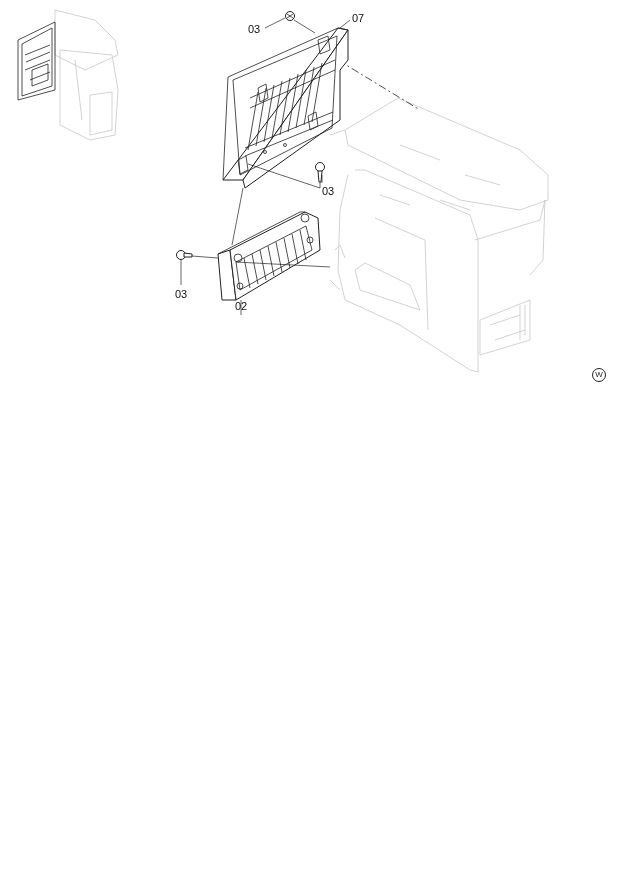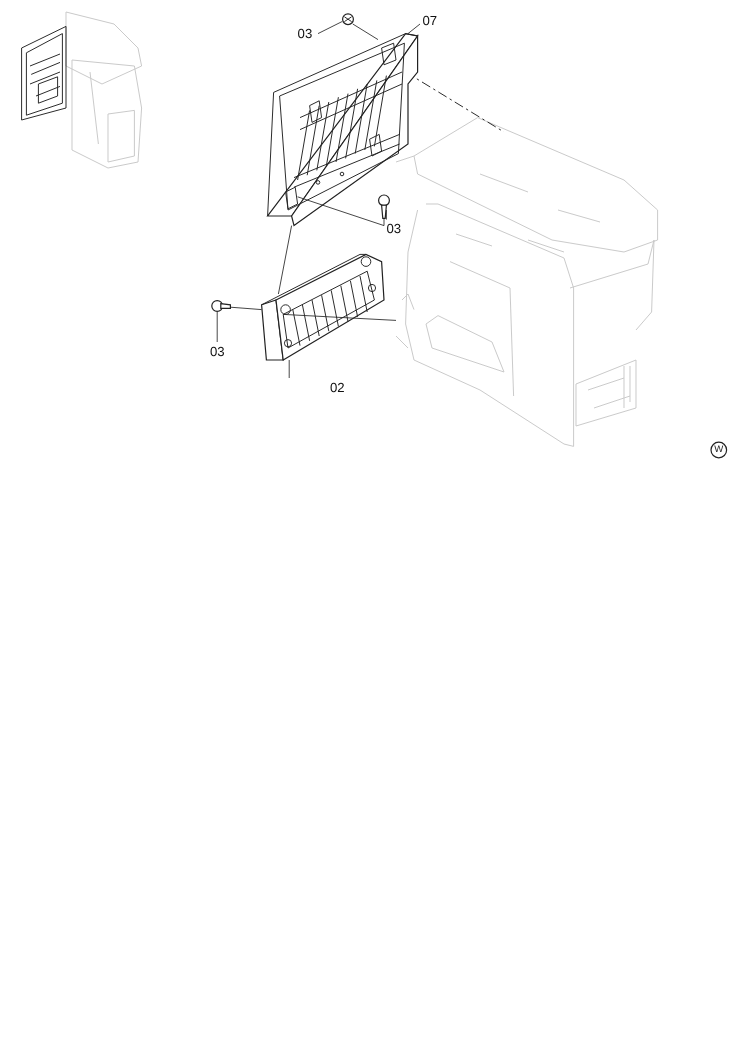--- a/index.html
+++ b/index.html
@@ -102,15 +102,15 @@
     <path class="leader" d="M241,300 L241,315"></path>
     <path class="leader" d="M236,262 L330,267"></path>
     <path class="leader" d="M243,188 L232,245"></path>
   </g>
 </svg>
 
 <div class="label" style="left:248px; top:24px;">03</div>
 <div class="label" style="left:352px; top:13px;">07</div>
 <div class="label" style="left:322px; top:186px;">03</div>
 <div class="label" style="left:175px; top:289px;">03</div>
-<div class="label" style="left:235px; top:319px;margin-left:40px;">02</div>
+<div class="label" style="left:235px; top:301px;">02</div>
 
 <div class="wmark" style="left:592px; top:368px;">W</div>
 
 </body></html>

